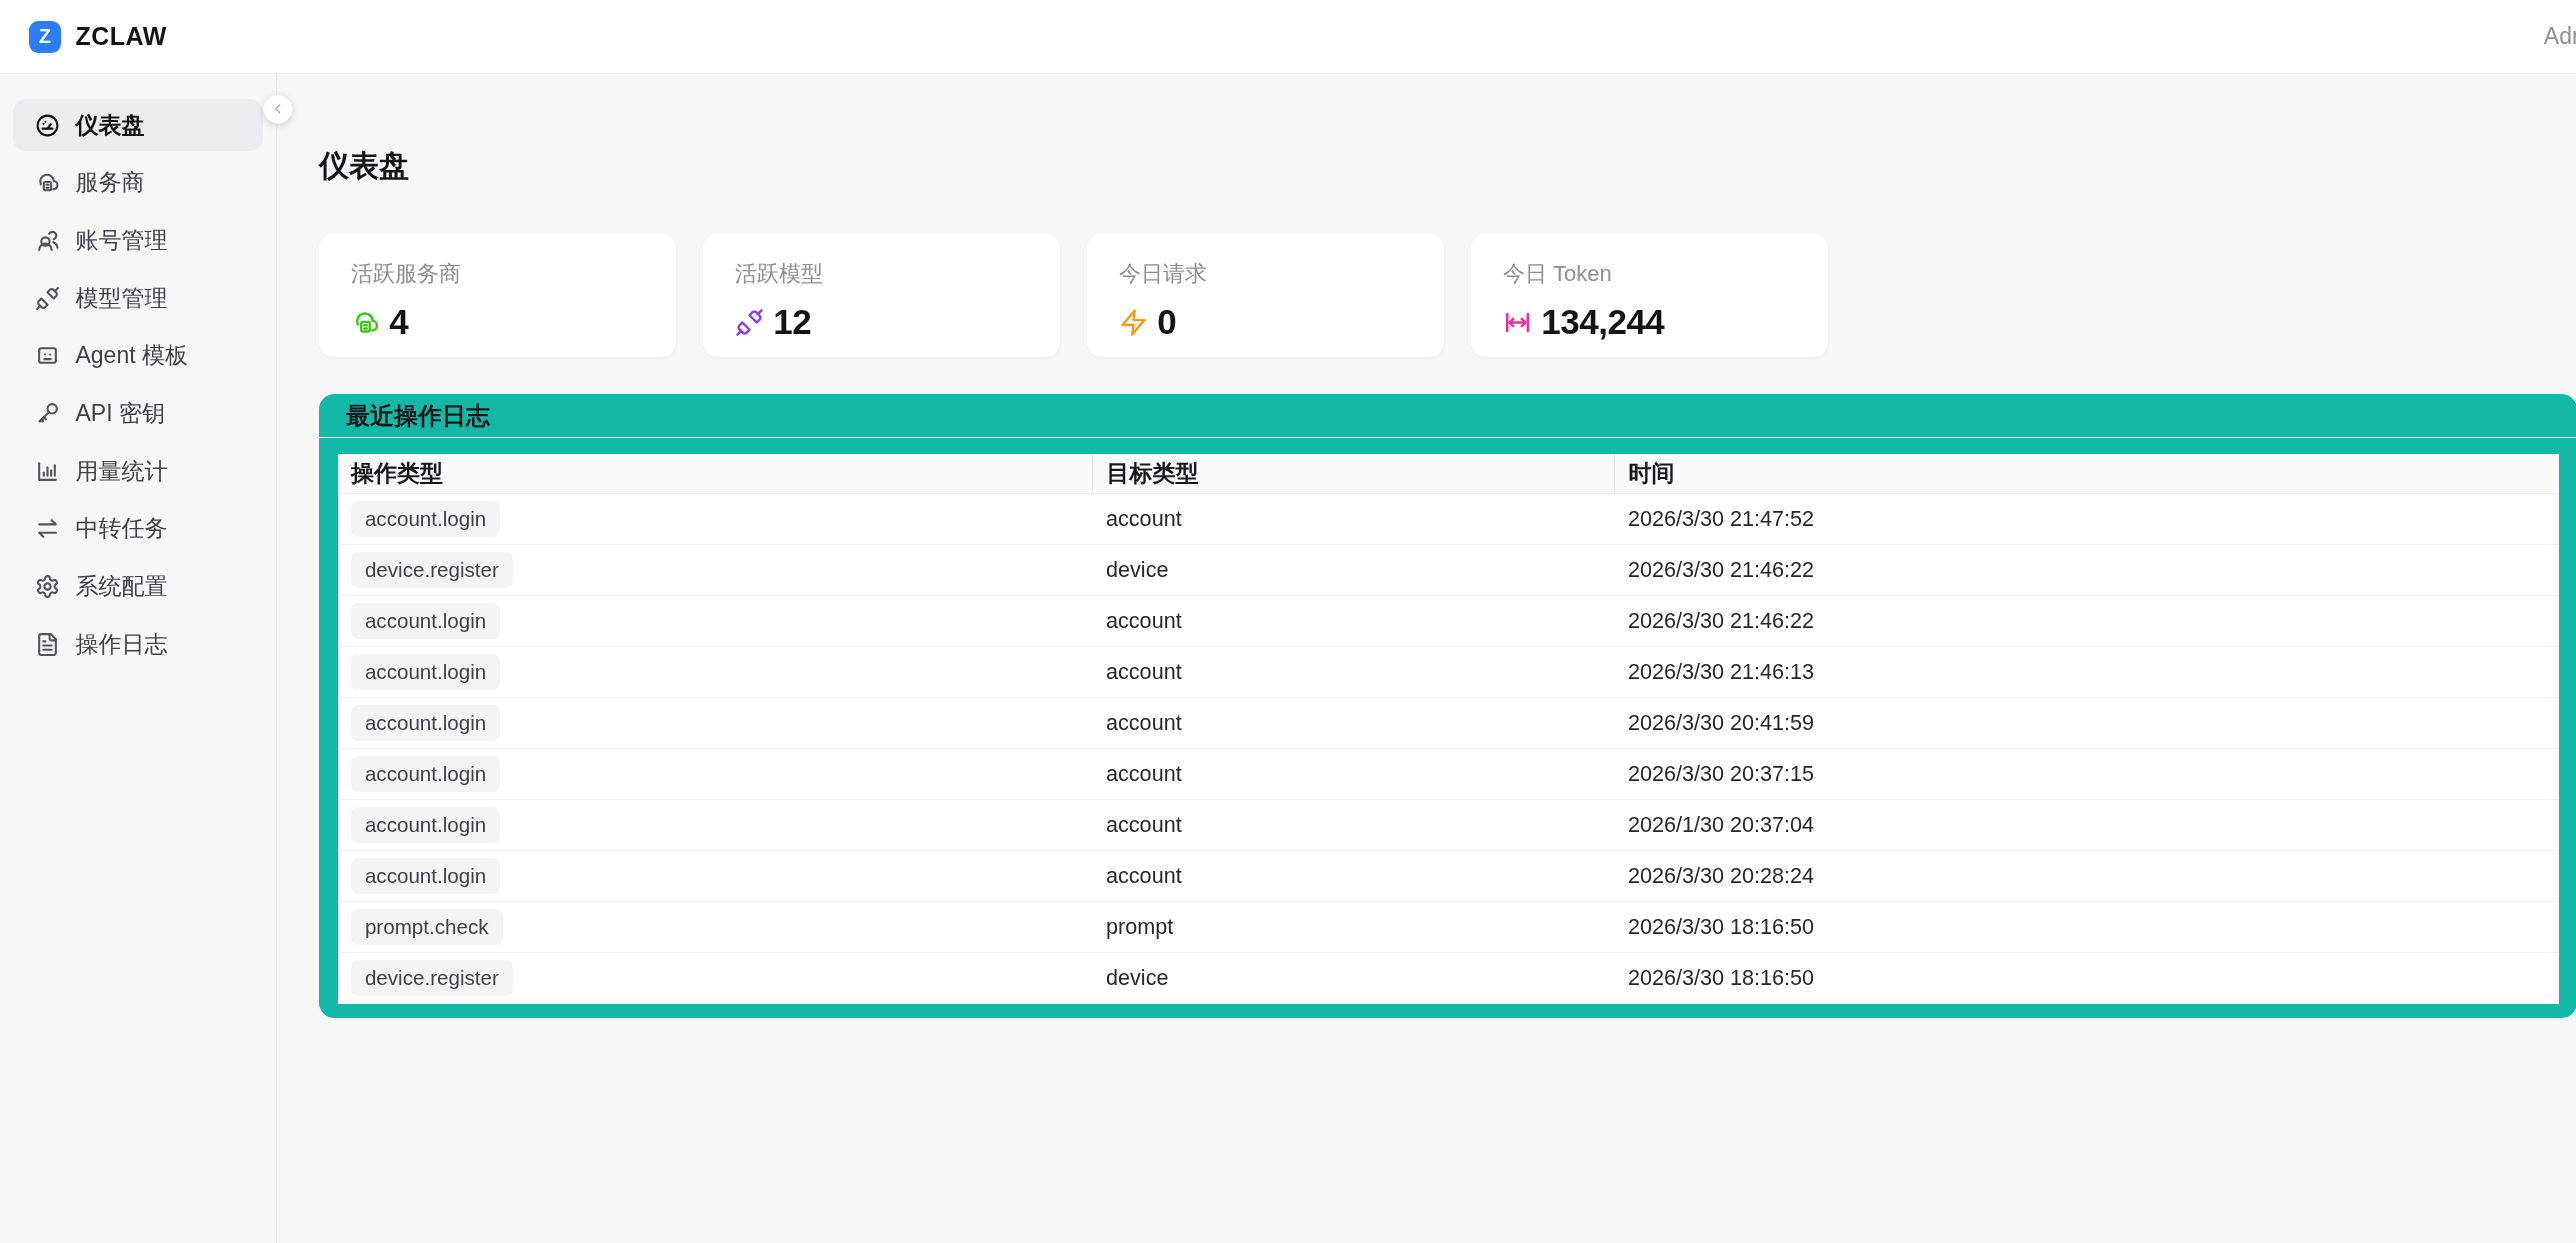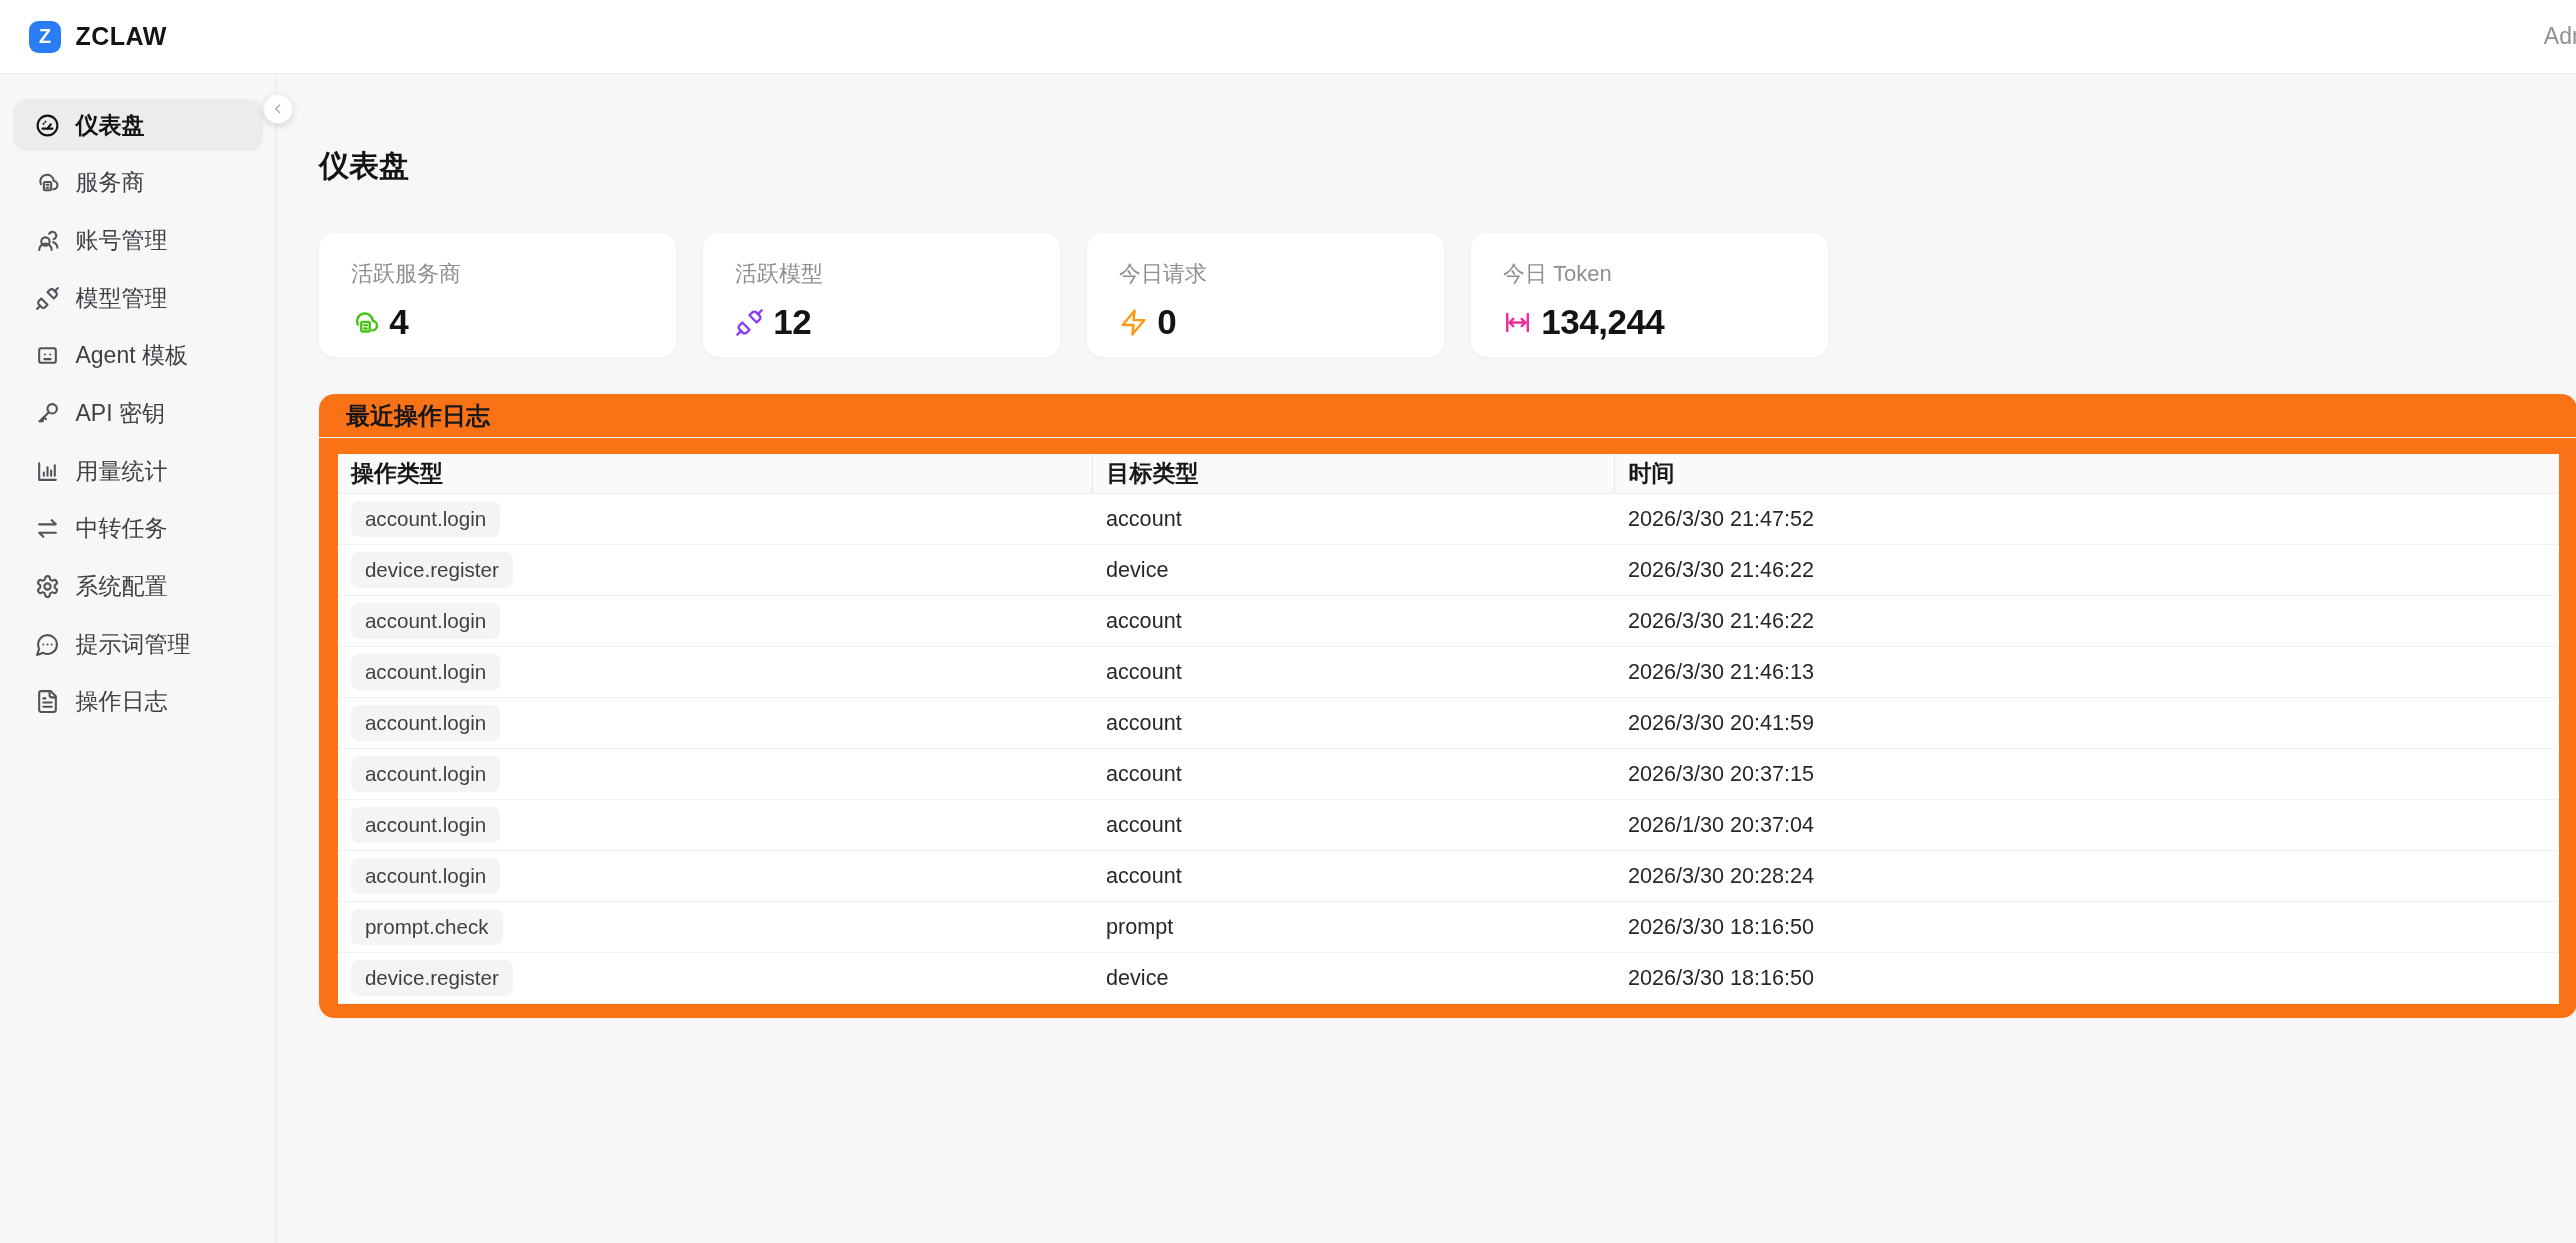--- a/index.html
+++ b/index.html
@@ -64,21 +64,21 @@
     box-shadow:0 1px 4.1px rgba(0,0,0,.04);
     padding:26px 32px;
   }
   .stat-label { font-size:22px; color:#8e8e93; }
   .stat-value { display:flex; align-items:center; gap:9.3px; margin-top:13.4px; }
   .stat-value .icn { width:29px; height:29px; flex:0 0 auto; }
   .stat-num { font-size:35px; font-weight:600; color:#141418; letter-spacing:-0.5px; }
 
   
   .table-card {
-    margin-top:37px; width:2258px; background:#f97316; border-radius:15.5px;
+    margin-top:37px; width:2258px; background:#14b8a6; border-radius:15.5px;
     box-shadow:0 1px 4.1px rgba(0,0,0,.04); padding-bottom:14.4px;
   }
   .table-card-title {
     height:44px; line-height:44px; padding:0 27px;
     font-size:24px; font-weight:700; color:#18181b;
     border-bottom:1px solid #f1f1f2;
   }
   .table-wrap { margin:15.5px 18.5px 0 18.5px; }
   table { width:100%; border-collapse:collapse; table-layout:fixed; }
   col.c1 { width:34%; } col.c2 { width:23.5%; } col.c3 { width:42.5%; }
@@ -199,31 +199,20 @@
       <span>中转任务</span>
     </div>
     <div class="side-item">
       <span class="icn">
         <svg fill="none" stroke="currentColor" stroke-width="2" stroke-linecap="round" stroke-linejoin="round" viewBox="0 0 24 24">
           <path d="M12.22 2h-.44a2 2 0 0 0-2 2v.18a2 2 0 0 1-1 1.73l-.43.25a2 2 0 0 1-2 0l-.15-.08a2 2 0 0 0-2.73.73l-.22.38a2 2 0 0 0 .73 2.73l.15.1a2 2 0 0 1 1 1.72v.51a2 2 0 0 1-1 1.74l-.15.09a2 2 0 0 0-.73 2.73l.22.38a2 2 0 0 0 2.73.73l.15-.08a2 2 0 0 1 2 0l.43.25a2 2 0 0 1 1 1.73V20a2 2 0 0 0 2 2h.44a2 2 0 0 0 2-2v-.18a2 2 0 0 1 1-1.73l.43-.25a2 2 0 0 1 2 0l.15.08a2 2 0 0 0 2.73-.73l.22-.39a2 2 0 0 0-.73-2.73l-.15-.08a2 2 0 0 1-1-1.74v-.5a2 2 0 0 1 1-1.74l.15-.09a2 2 0 0 0 .73-2.73l-.22-.38a2 2 0 0 0-2.73-.73l-.15.08a2 2 0 0 1-2 0l-.43-.25a2 2 0 0 1-1-1.73V4a2 2 0 0 0-2-2z"></path>
           <circle cx="12" cy="12" r="3"></circle>
         </svg>
       </span>
       <span>系统配置</span>
-    </div>
-    <div class="side-item">
-      <span class="icn">
-        <svg fill="none" stroke="currentColor" stroke-width="2" stroke-linecap="round" stroke-linejoin="round" viewBox="0 0 24 24">
-          <path d="M7.9 20A9 9 0 1 0 4 16.1L2 22Z"></path>
-          <path d="M8 12h.01"></path>
-          <path d="M12 12h.01"></path>
-          <path d="M16 12h.01"></path>
-        </svg>
-      </span>
-      <span>提示词管理</span>
     </div>
     <div class="side-item">
       <span class="icn">
         <svg fill="none" stroke="currentColor" stroke-width="2" stroke-linecap="round" stroke-linejoin="round" viewBox="0 0 24 24">
           <path d="M15 2H6a2 2 0 0 0-2 2v16a2 2 0 0 0 2 2h12a2 2 0 0 0 2-2V7Z"></path>
           <path d="M14 2v4a2 2 0 0 0 2 2h4"></path>
           <path d="M10 9H8"></path>
           <path d="M16 13H8"></path>
           <path d="M16 17H8"></path>
         </svg>

